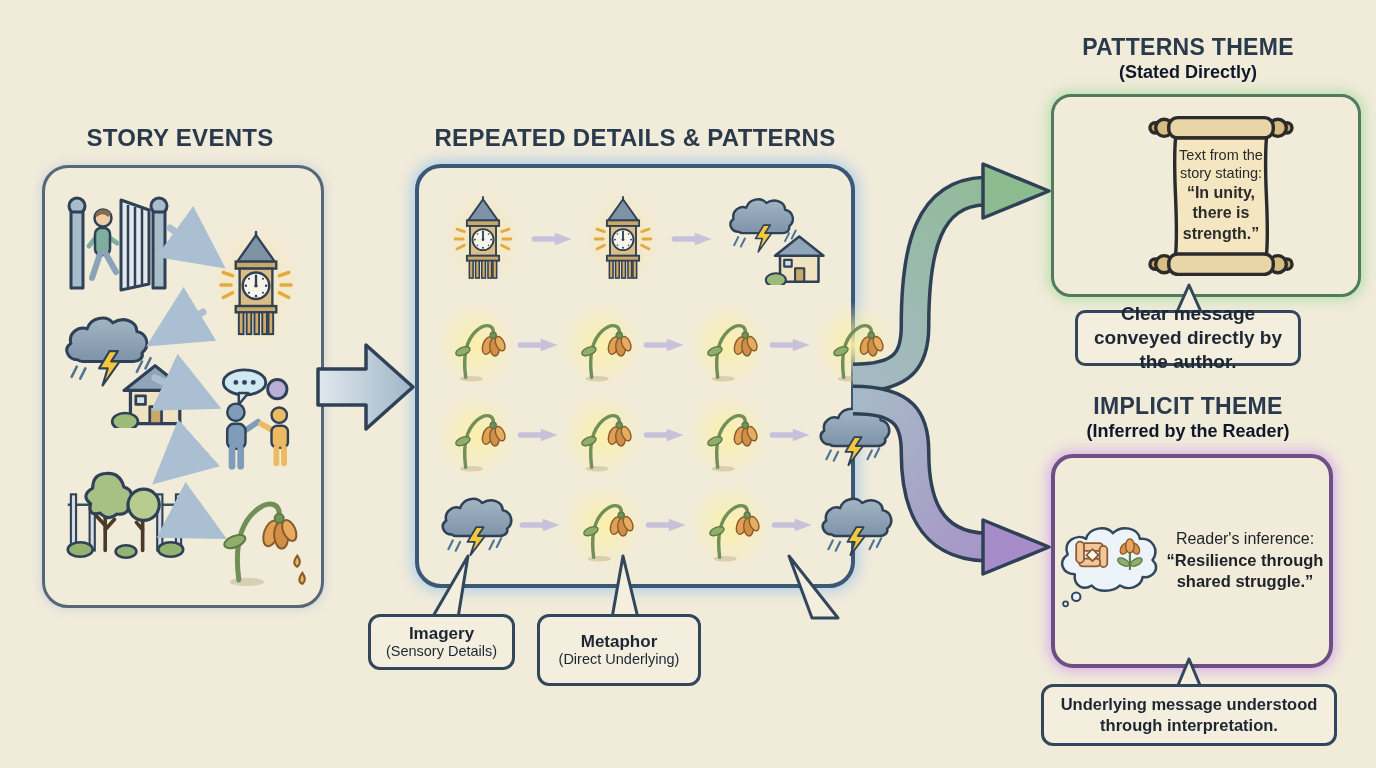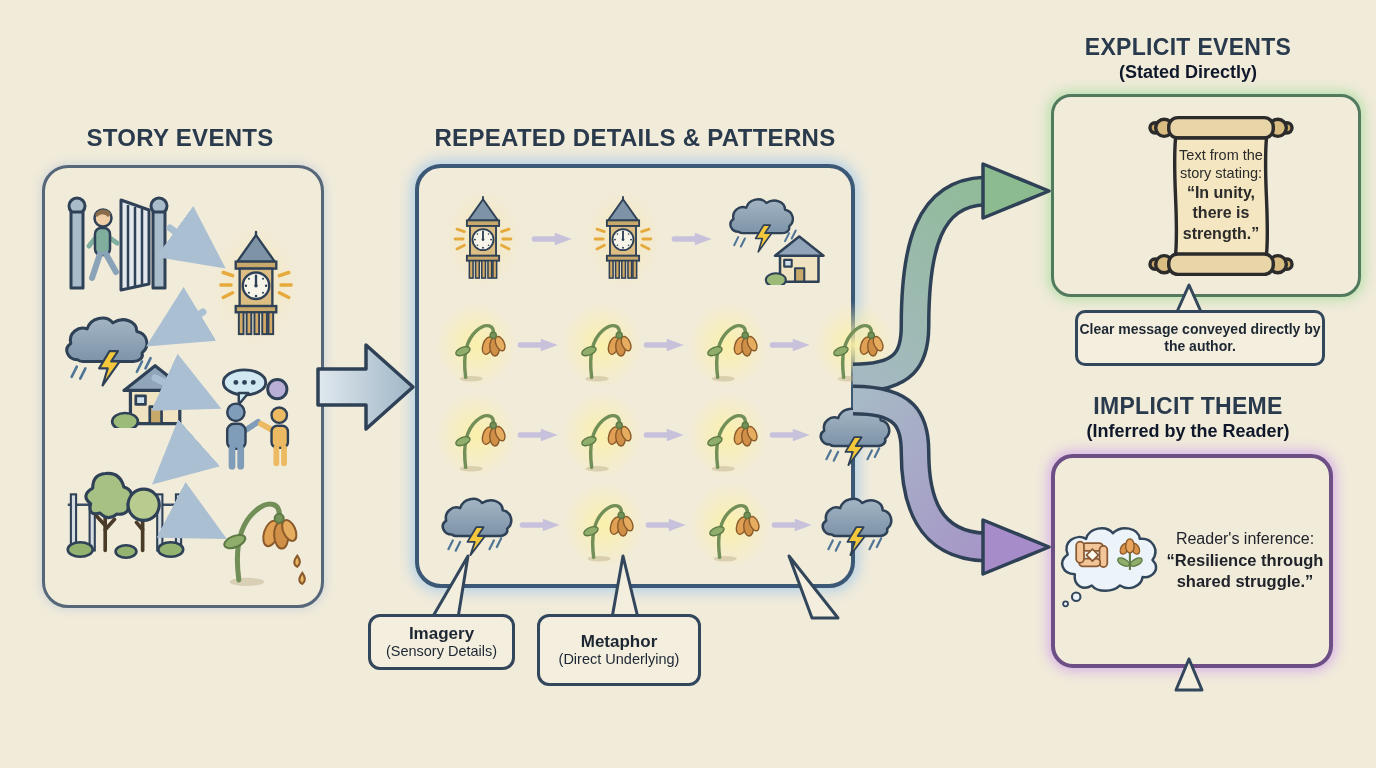--- a/index.html
+++ b/index.html
@@ -46,21 +46,21 @@
 
   
   .bubble{position:absolute;z-index:3;background:#f3eedd;border:3px solid #32465c;display:flex;flex-direction:column;
           align-items:center;justify-content:center;text-align:center;box-sizing:border-box;}
   .lbl{border-radius:12px;}
   .lbl .lt{font-size:17px;font-weight:700;line-height:1.15;}
   .lbl .ls{font-size:14.5px;font-weight:500;line-height:1.15;}
   .b-imagery{left:368px;top:614px;width:147px;height:56px;}
   .b-metaphor{left:537px;top:614px;width:164px;height:72px;}
   .b-symbolism{left:721px;top:614px;width:198px;height:56px;}
-  .b-clear{left:1075px;top:310px;width:250px;height:56px;border-radius:10px;font-size:14px;font-weight:600;line-height:1.25;padding:4px 0;}
+  .b-clear{left:1075px;top:310px;width:226px;height:56px;border-radius:10px;font-size:19px;font-weight:600;line-height:1.25;padding:4px 0;}
   .b-under{left:1041px;top:684px;width:296px;height:62px;border-radius:12px;font-size:16.5px;font-weight:600;line-height:1.25;padding:4px 8px;}
 
   
   .scroll-wrap{position:relative;width:150px;height:184px;}
   .scroll-wrap svg{position:absolute;left:0;top:0;}
   .scroll-text{position:absolute;left:50%;top:42px;transform:translateX(-50%);width:108px;text-align:center;
                font-size:14.5px;line-height:1.28;color:#2b2b2b;}
   .scroll-text .q{font-weight:700;font-size:16px;}
   .think-text{margin-top:0px;text-align:center;font-size:16px;line-height:1.28;color:#20242a;}
   .think-text .q{font-weight:700;font-size:16.5px;}
@@ -288,21 +288,21 @@
           <ellipse cx="-8" cy="12" rx="5" ry="8" transform="rotate(25 -8 12)" fill="#d8924a" stroke="#8a5a2a" stroke-width="2"></ellipse>
           <ellipse cx="8" cy="12" rx="5" ry="8" transform="rotate(-25 8 12)" fill="#d8924a" stroke="#8a5a2a" stroke-width="2"></ellipse>
           <ellipse cx="0" cy="8" rx="6" ry="10" fill="#e8a35c" stroke="#8a5a2a" stroke-width="2"></ellipse>
         </g>
       </symbol>
     </defs>
   </svg>
 
   <div class="sec-title t-left">STORY EVENTS</div>
   <div class="sec-title t-mid">REPEATED DETAILS &amp; PATTERNS</div>
-  <div class="sec-title t-exp">EXPLICIT EVENTS</div>
+  <div class="sec-title t-exp">PATTERNS THEME</div>
   <div class="sec-sub s-exp">(Stated Directly)</div>
   <div class="sec-title t-imp">IMPLICIT THEME</div>
   <div class="sec-sub s-imp">(Inferred by the Reader)</div>
 
   <section class="panel left-panel">
     <div class="slot" style="left:18px;top:12px;width:114px;height:124px">
       <svg width="110" height="120">
           <use href="#i-walker-gate"></use>
         </svg>
     </div>
@@ -519,14 +519,15 @@
 
   <div class="bubble lbl b-imagery">
     <div class="lt">Imagery</div>
     <div class="ls">(Sensory Details)</div>
   </div>
   <div class="bubble lbl b-metaphor">
     <div class="lt">Metaphor</div>
     <div class="ls">(Direct Underlying)</div>
   </div>
   <div class="bubble b-clear">Clear message conveyed directly by the author.</div>
+  <div class="bubble b-under">Underlying message understood through interpretation.</div>
 
 </div>
 
 </body></html>

